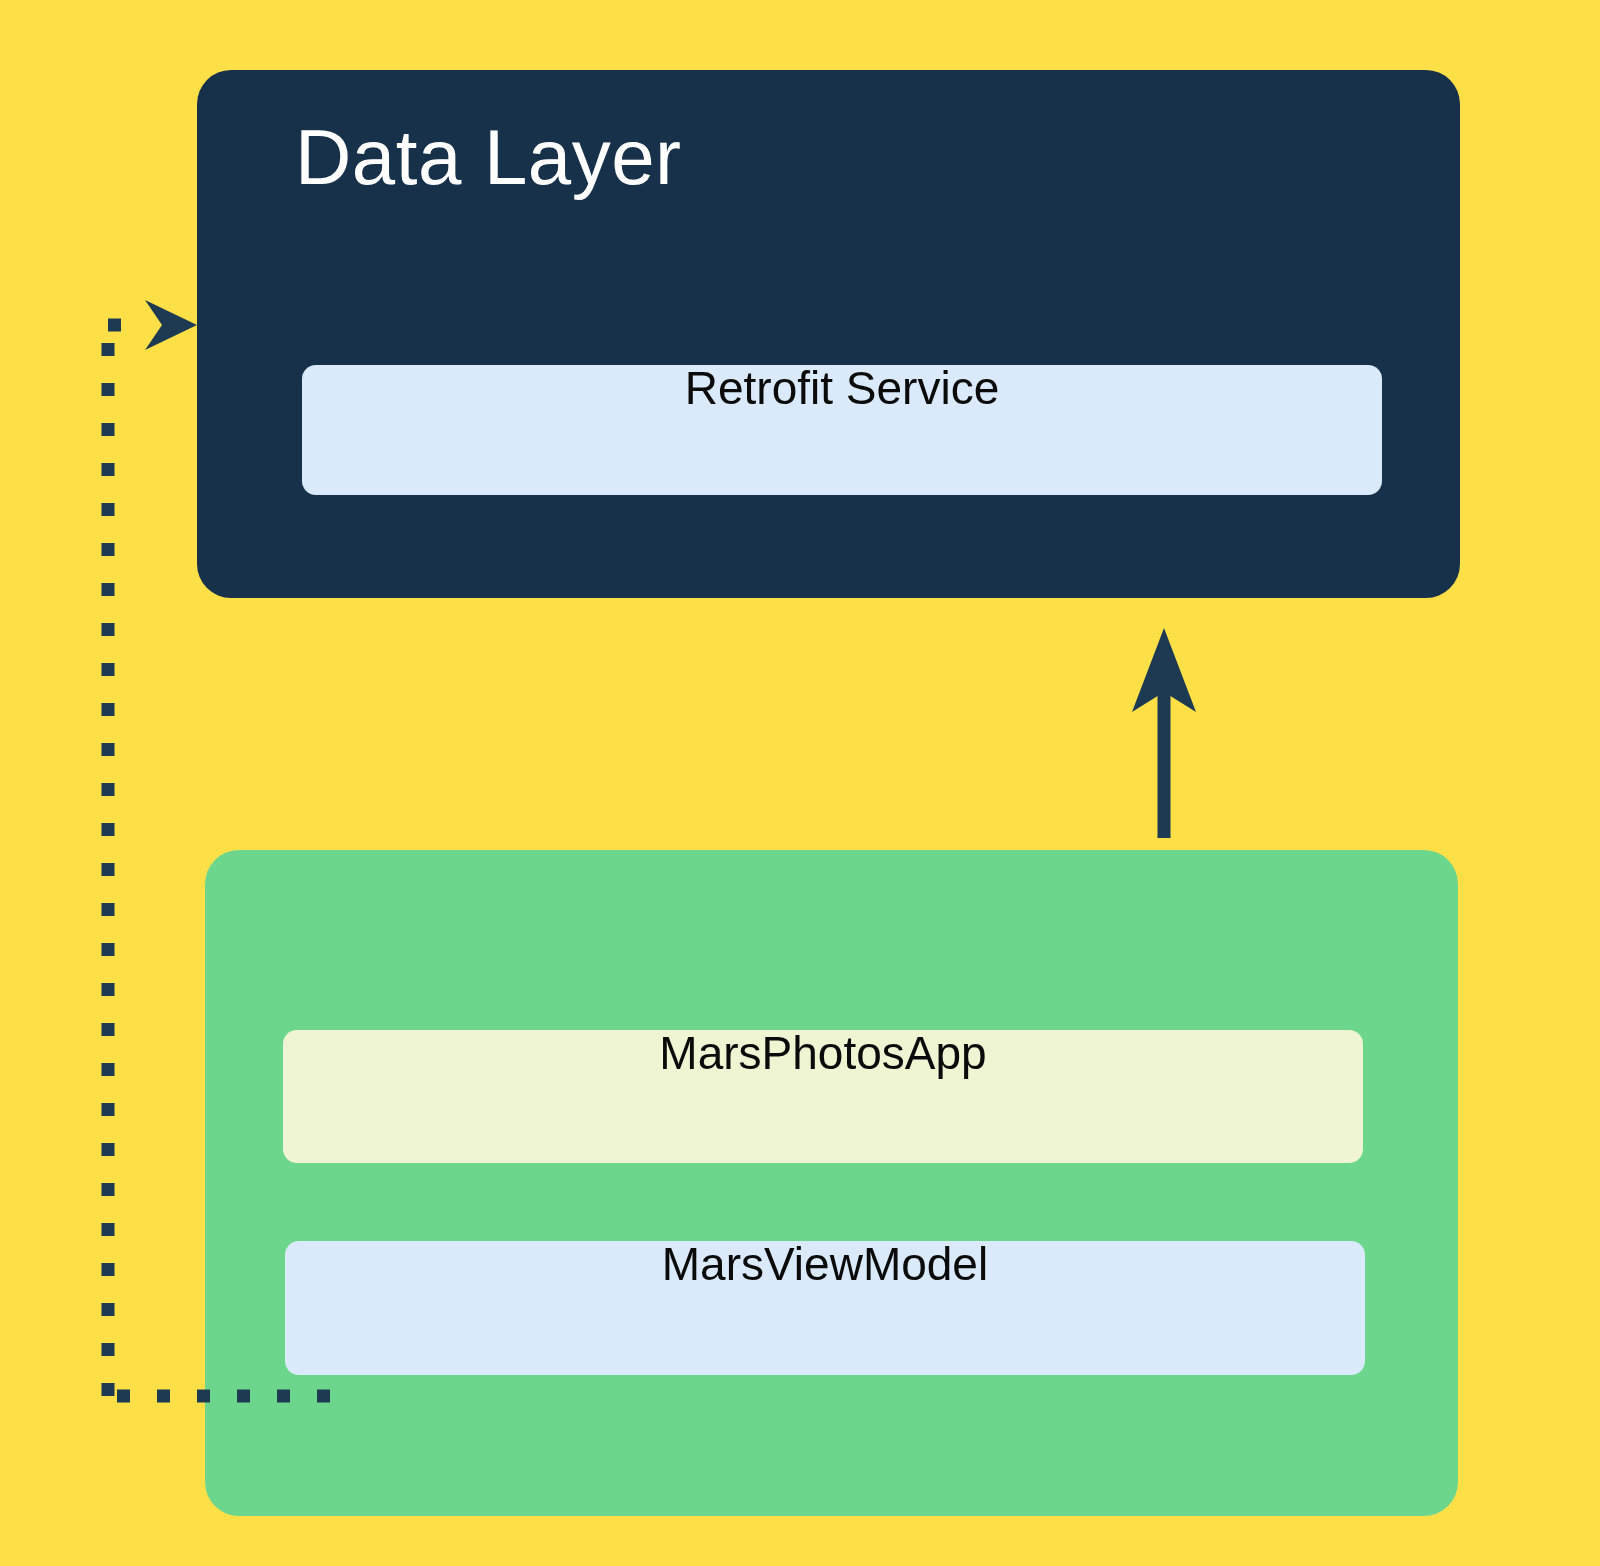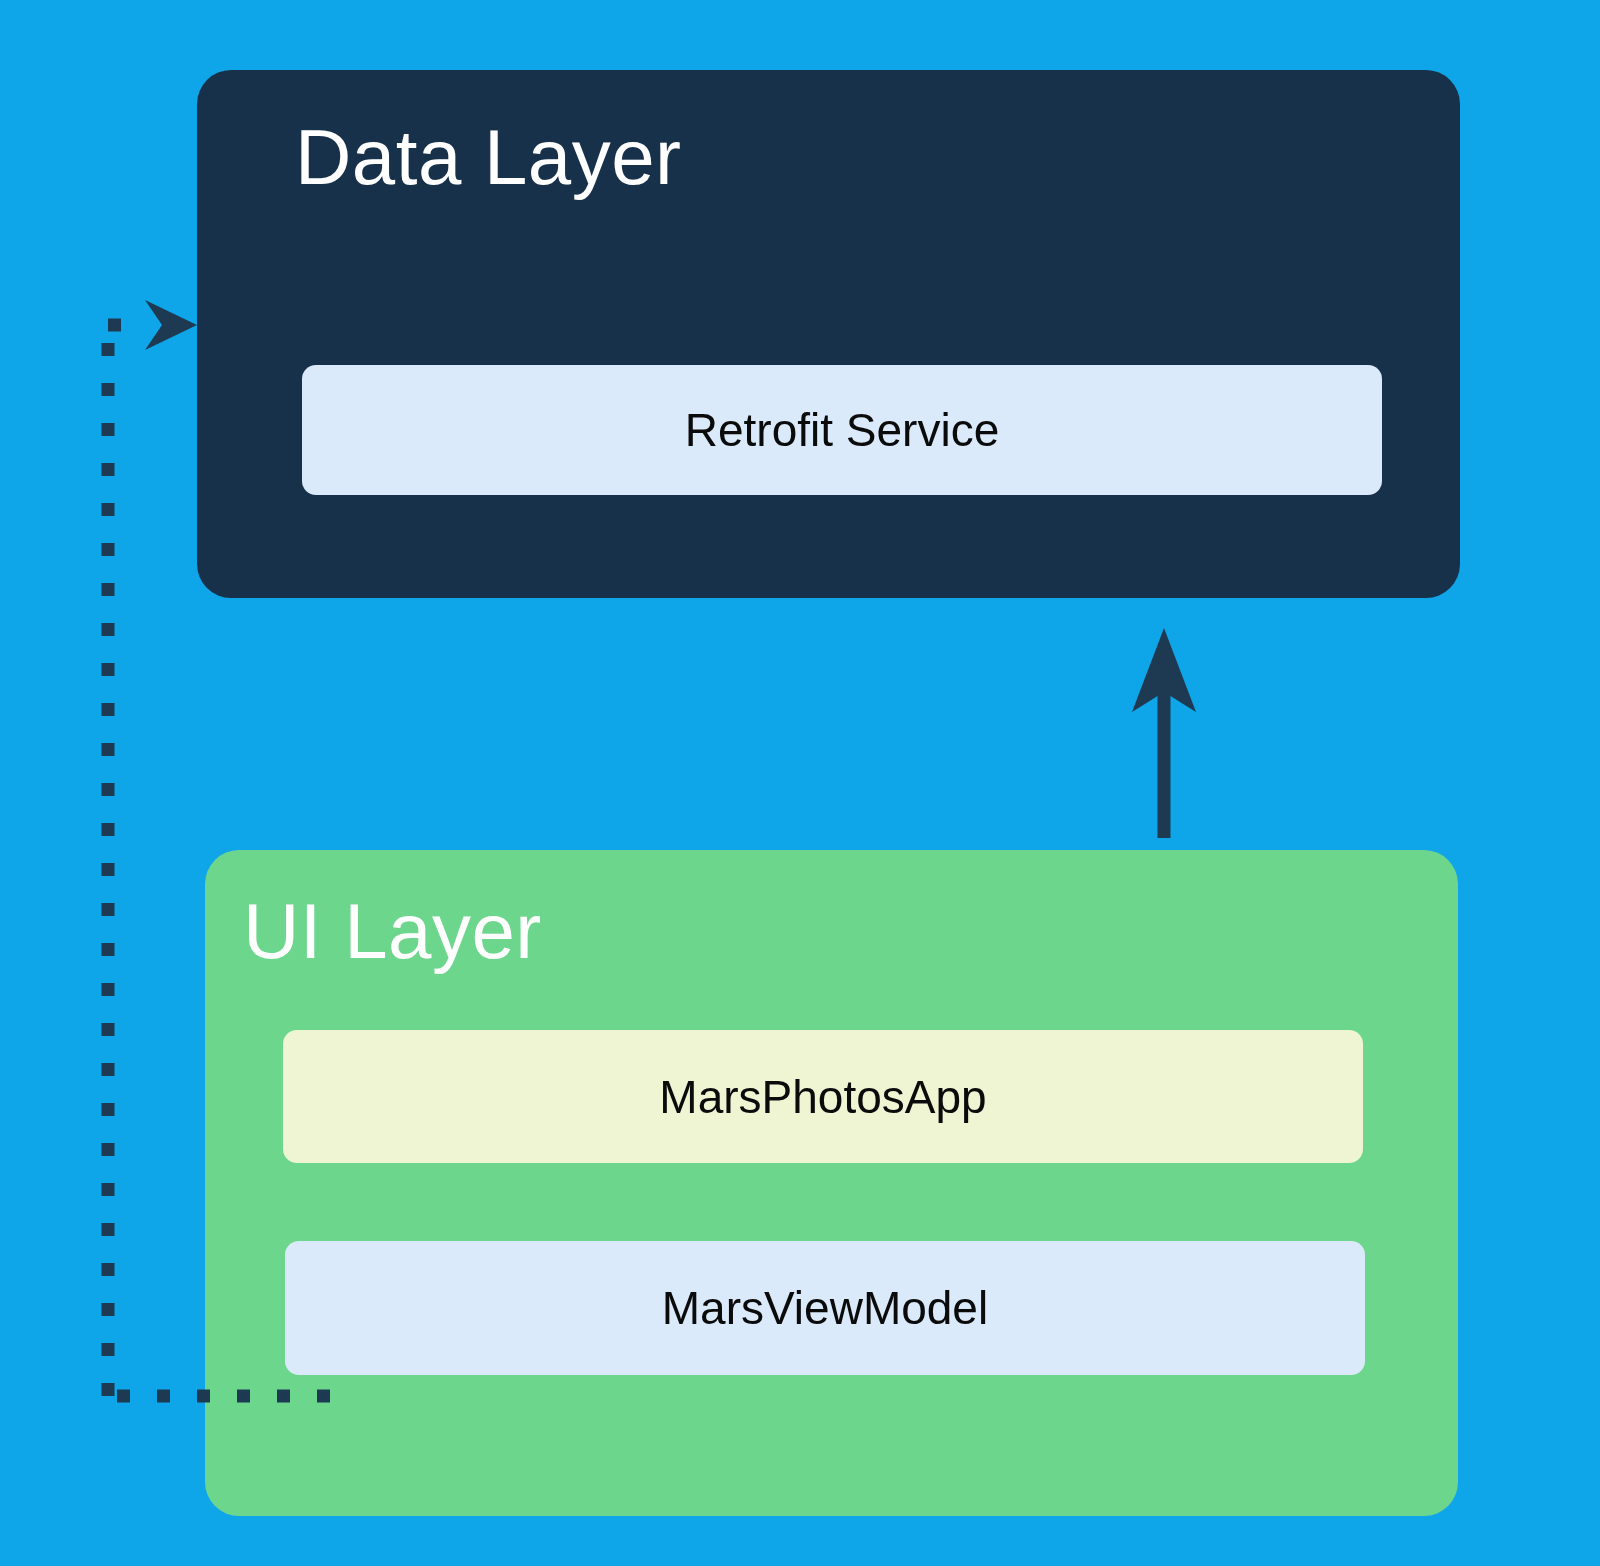--- a/index.html
+++ b/index.html
@@ -10,21 +10,21 @@
   body {
     width: 1600px;
     height: 1566px;
     font-family: "Liberation Sans", sans-serif;
     overflow: hidden;
   }
   #diagram {
     position: relative;
     width: 1600px;
     height: 1566px;
-    background: #0ea5e9;
+    background: #fde047;
   }
 
   
   .layer-box {
     position: absolute;
     border-radius: 34px;
     box-sizing: border-box;
   }
   #data-layer-box {
     left: 197px;
@@ -57,21 +57,21 @@
   #ui-layer-title {
     left: 38px;
     top: 42px;
   }
 
   
   .component-box {
     position: absolute;
     border-radius: 14px;
     display: flex;
-    align-items: center;
+    align-items: flex-start;
     justify-content: center;
     box-sizing: border-box;
   }
   .component-label {
     font-size: 46px;
     font-weight: 400;
     color: #0b0b0b;
     line-height: 1;
     white-space: nowrap;
   }
@@ -140,21 +140,20 @@
 
   <div class="layer-box" id="data-layer-box">
     <div class="layer-title" id="data-layer-title">Data Layer</div>
 
     <div class="component-box" id="retrofit-service-box">
       <span class="component-label">Retrofit Service</span>
     </div>
   </div>
 
   <div class="layer-box" id="ui-layer-box">
-    <div class="layer-title" id="ui-layer-title">UI Layer</div>
 
     <div class="component-box" id="mars-photos-app-box">
       <span class="component-label">MarsPhotosApp</span>
     </div>
 
     <div class="component-box" id="mars-view-model-box">
       <span class="component-label">MarsViewModel</span>
     </div>
   </div>
 

